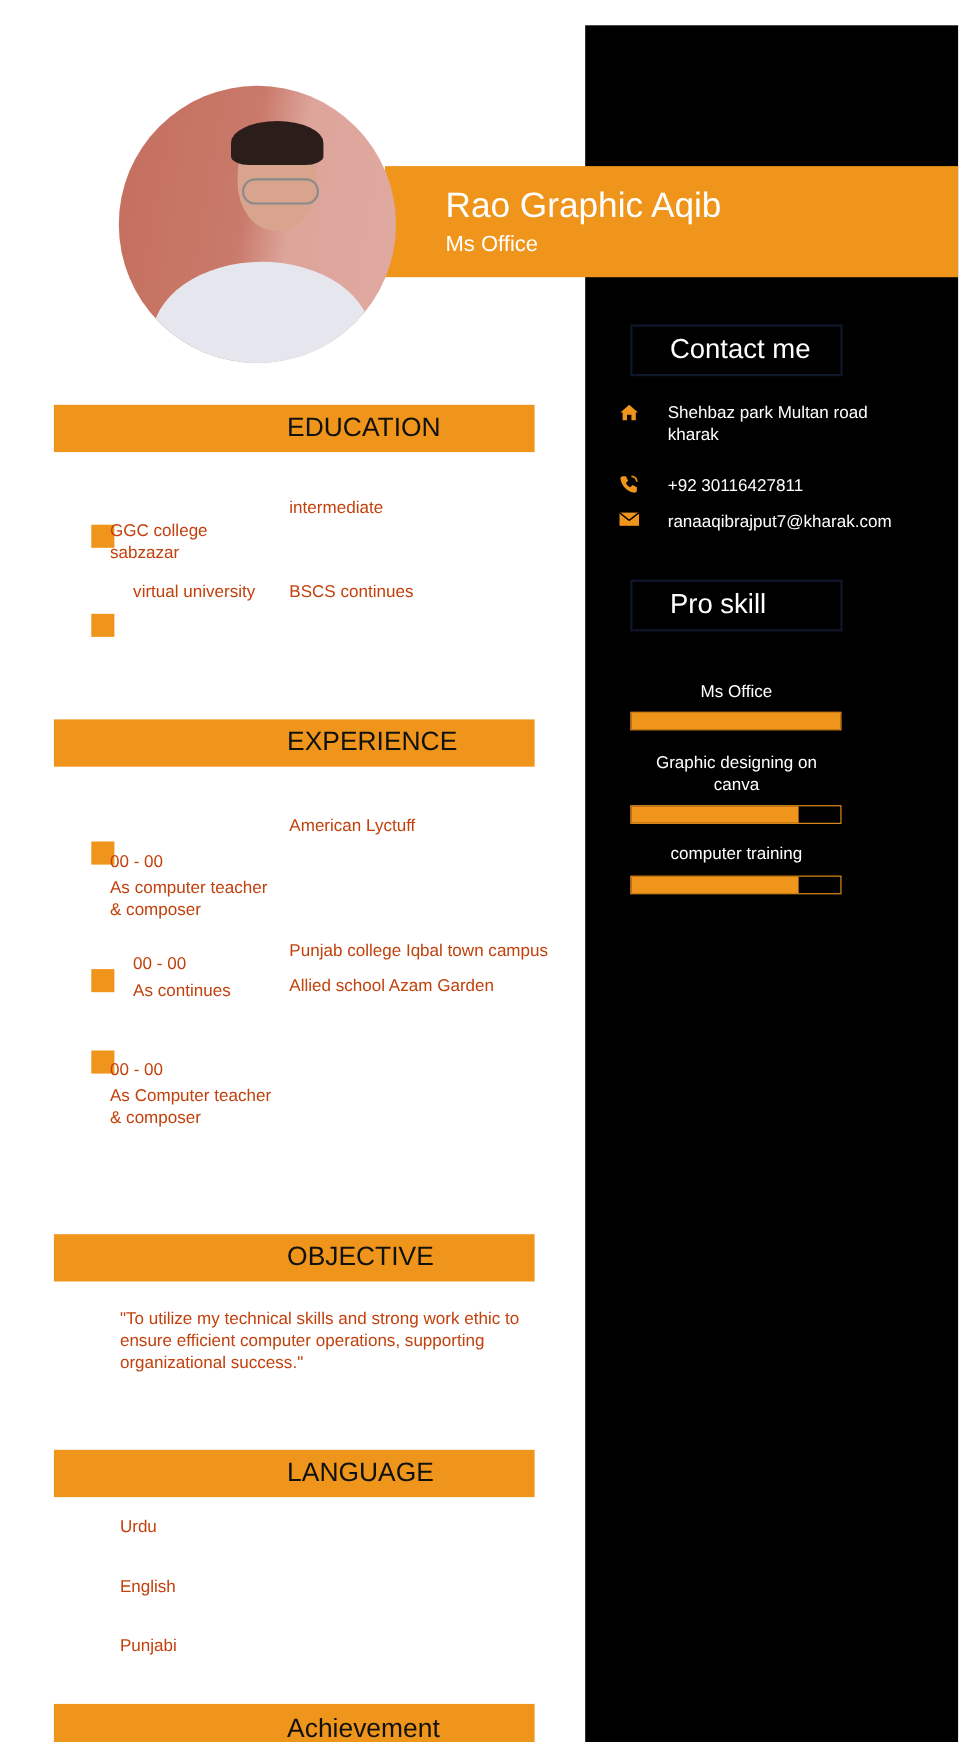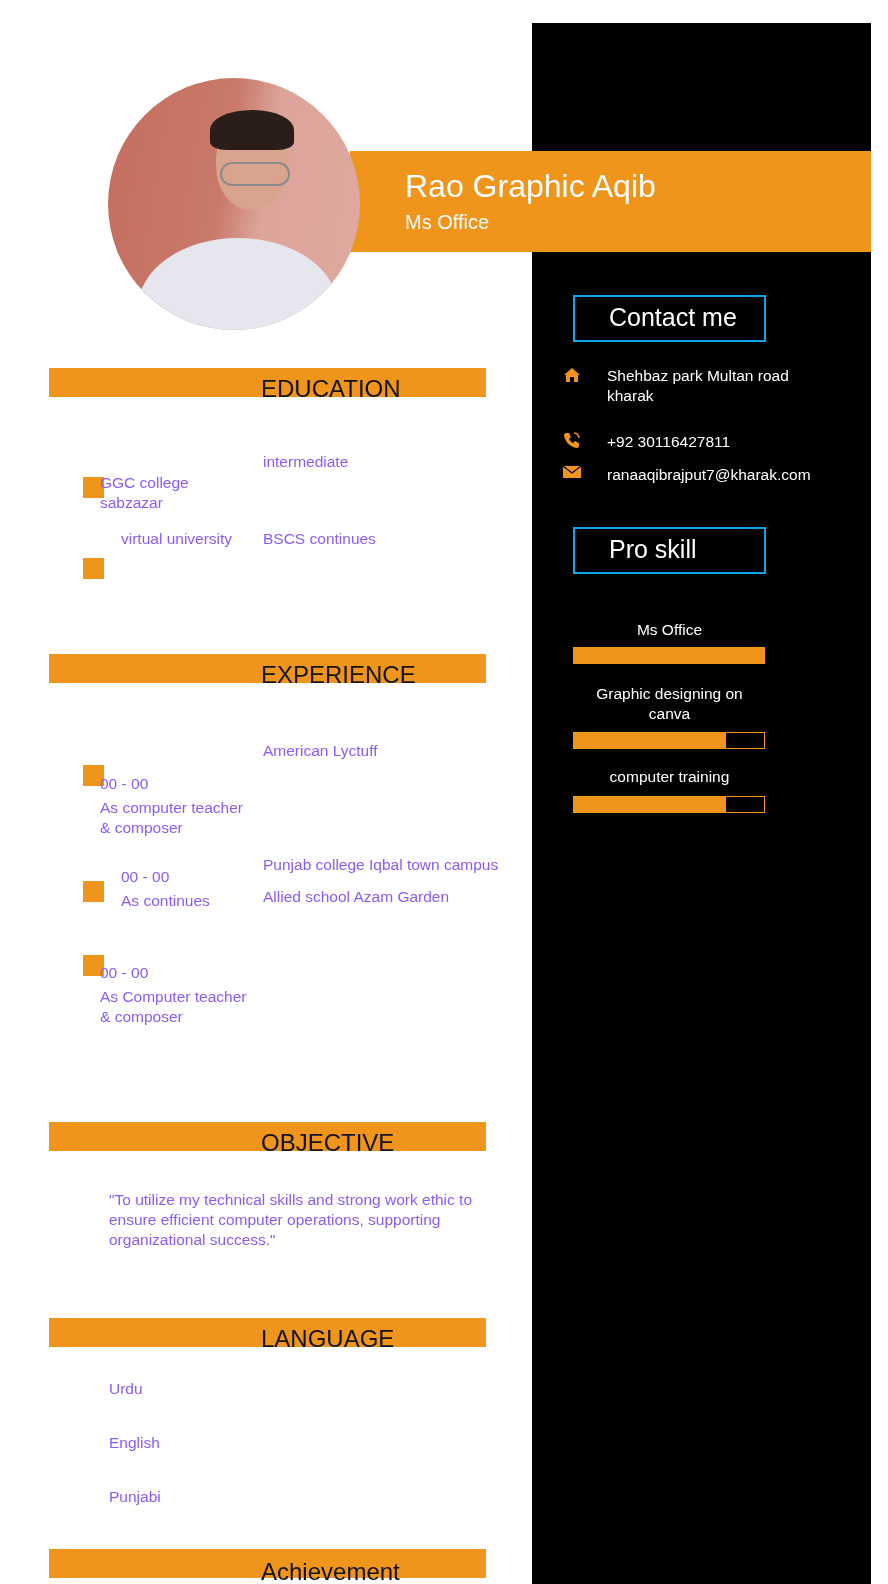--- a/index.html
+++ b/index.html
@@ -9,25 +9,25 @@
   .sidebar{left:532px;top:23px;width:339px;height:1561px;background:#000;}
   .banner{left:350px;top:151px;width:521px;height:101px;background:#f0951b;}
   .name{left:405px;top:168px;font-size:32px;color:#fff;white-space:nowrap;}
   .role{left:405px;top:211px;font-size:20px;color:#fff;white-space:nowrap;}
   .photo{left:108px;top:78px;width:252px;height:252px;border-radius:50%;overflow:hidden;
          background:linear-gradient(100deg,#c46e5e 0%,#c97a6a 45%,#dda49a 60%,#e0aaa0 100%);}
   .photo .head{position:absolute;left:108px;top:40px;width:72px;height:92px;border-radius:45% 45% 48% 48%;background:#d9a48e;}
   .photo .hair{position:absolute;left:102px;top:32px;width:84px;height:40px;border-radius:50% 50% 20% 20%;background:#2a1d1a;}
   .photo .glasses{position:absolute;left:112px;top:84px;width:66px;height:20px;border:2px solid #8a8a8a;border-radius:12px;}
   .photo .shirt{position:absolute;left:30px;top:160px;width:200px;height:140px;border-radius:50% 50% 0 0;background:#e6e6ee;}
-  .section-bar{left:49px;width:437px;height:29px;background:#f0951b;}
+  .section-bar{left:49px;width:437px;height:43px;background:#f0951b;}
   .section-title{position:absolute;left:212px;top:7px;font-size:24px;color:#111;white-space:nowrap;}
   .bullet{width:21px;height:21px;background:#f0951b;left:83px;}
-  .t15{font-size:15.5px;color:#8b5cf6;line-height:20px;white-space:nowrap;}
-  .box{left:573px;width:193px;height:47px;border:2px solid #0ea5e9;box-sizing:border-box;}
+  .t15{font-size:15.5px;color:#c2410c;line-height:20px;white-space:nowrap;}
+  .box{left:573px;width:193px;height:47px;border:2px solid #0f172a;box-sizing:border-box;}
   .box span{position:absolute;left:34px;top:6px;font-size:25px;color:#fff;white-space:nowrap;}
   .ct{font-size:15.5px;color:#fff;line-height:20px;left:607px;}
   .icon{left:563px;width:18px;height:18px;color:#f0951b;}
   .skill-label{left:573px;width:193px;text-align:center;color:#fff;font-size:15.5px;line-height:20px;}
   .bar{left:573px;width:192px;height:17px;border:1px solid #f0951b;box-sizing:border-box;background:#000;}
   .bar .fill{height:100%;background:#f0951b;}
 </style>
 </head>
 <body>
 

